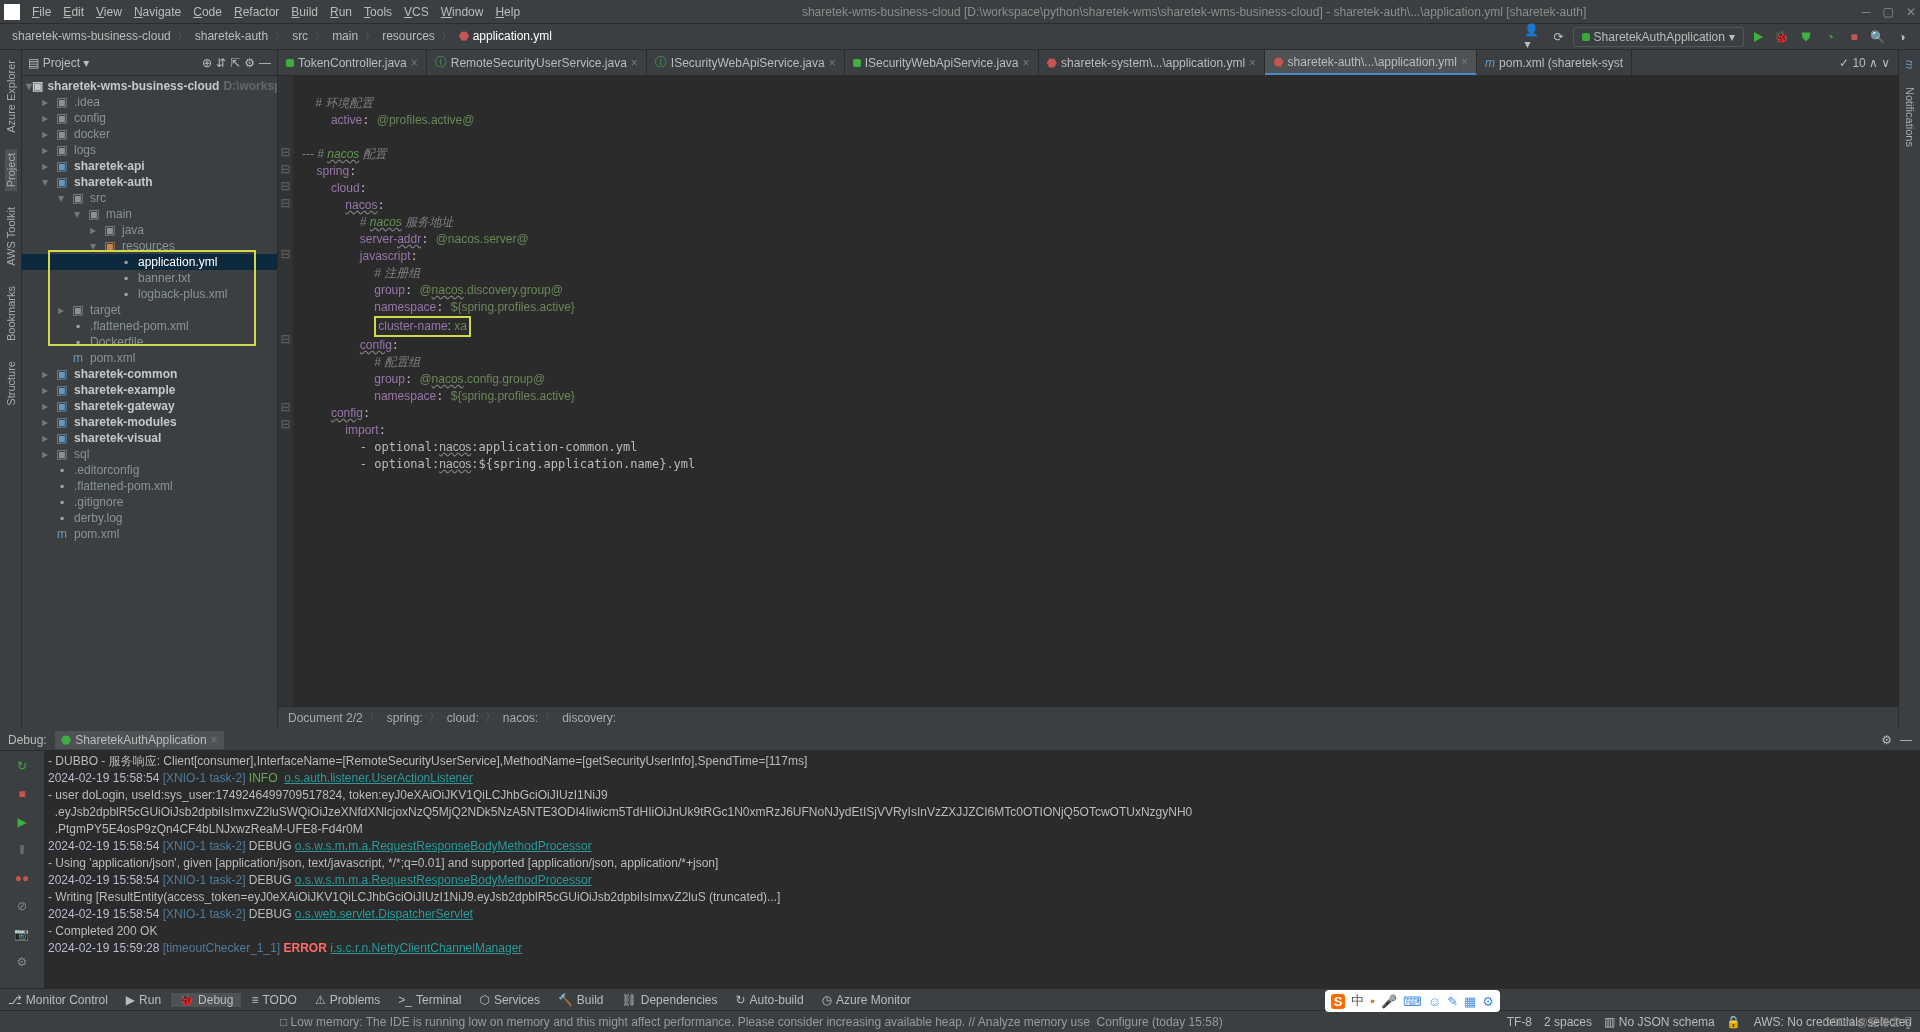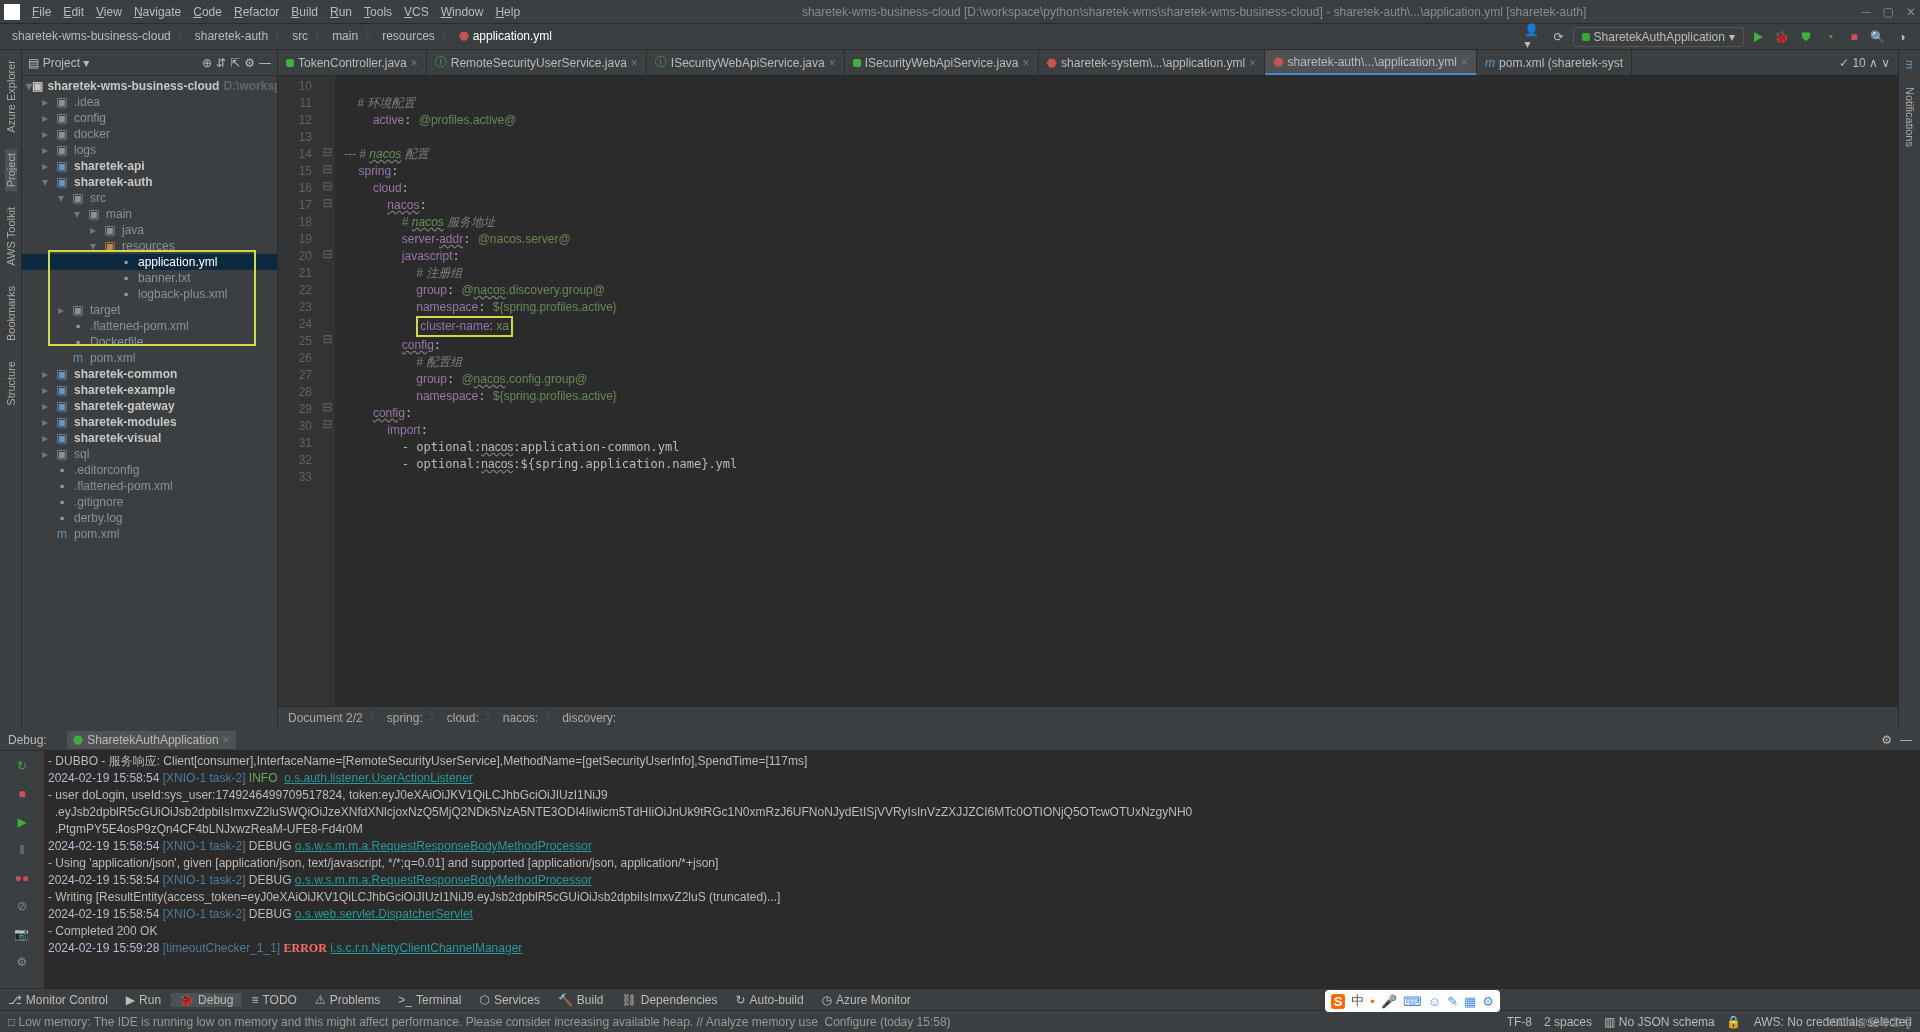--- a/index.html
+++ b/index.html
@@ -48,41 +48,41 @@
 .code { flex: 1; padding: 2px 8px; line-height: 17px; white-space: pre; font-family: Consolas, monospace; }
 .code .key { color: #9876aa; }
 .code .cmt { color: #808080; font-style: italic; }
 .code .cmt-i { color: #629755; font-style: italic; }
 .code .str { color: #6a8759; }
 .code .und { text-decoration-line: underline; text-decoration-style: wavy; text-decoration-color: #808080; }
 .code .hl-box { border: 2px solid #cfd94b; padding: 0 2px; display: inline-block; }
 .editor-crumb { height: 22px; background: #3c3f41; display: flex; align-items: center; padding: 0 10px; border-top: 1px solid #2b2b2b; gap: 6px; color: #aaa; font-size: 11px; }
 .editor-crumb .sep { color: #666; }
 .debug-panel { height: 260px; background: #2b2b2b; border-top: 1px solid #3c3f41; display: flex; flex-direction: column; }
-.debug-header { height: 22px; background: #3c3f41; display: flex; align-items: center; padding: 0 8px; gap: 20px; border-bottom: 1px solid #2b2b2b; }
+.debug-header { height: 22px; background: #3c3f41; display: flex; align-items: center; padding: 0 8px; gap: 8px; border-bottom: 1px solid #2b2b2b; }
 .debug-header .gear { margin-left: auto; display: flex; gap: 8px; }
 .debug-body { flex: 1; display: flex; }
 .debug-left { width: 44px; background: #3c3f41; display: flex; flex-direction: column; align-items: center; gap: 6px; padding-top: 4px; }
 .debug-left .btn { width: 22px; height: 22px; display: flex; align-items: center; justify-content: center; }
 .console-wrap { flex: 1; display: flex; flex-direction: column; }
 .console-tabs { height: 22px; background: #3c3f41; display: flex; align-items: center; border-bottom: 1px solid #2b2b2b; }
 .console-tabs .ctab { padding: 0 10px; height: 100%; display: flex; align-items: center; }
 .console-tabs .ctab.active { background: #4e5254; border-bottom: 2px solid #4a88c7; }
 .console { flex: 1; overflow: auto; font-family: Consolas, monospace; line-height: 17px; padding: 2px 0 2px 4px; white-space: pre-wrap; word-break: break-all; }
 .console .ts { color: #b9bcd1; }
 .console .thr { color: #507b9a; }
 .console .info { color: #68a859; }
 .console .debug { color: #bbb; }
-.console .error { color: #ff6b68; font-weight: bold; font-family: Liberation Serif, serif; }
+.console .error { color: #ff6b68; font-weight: bold; }
 .console .cls { color: #299999; text-decoration: underline; }
 .bottom-tabs { height: 22px; background: #3c3f41; display: flex; align-items: center; border-top: 1px solid #2b2b2b; gap: 2px; }
 .bottom-tabs .btab { padding: 0 8px; display: flex; align-items: center; gap: 4px; }
 .bottom-tabs .btab.active { background: #4e5254; }
 .status-bar { height: 22px; background: #3c3f41; display: flex; align-items: center; padding: 0 8px; gap: 12px; border-top: 1px solid #2b2b2b; font-size: 11px; }
-.status-bar .msg { flex: 1; color: #999; white-space: nowrap; overflow: hidden; text-overflow: ellipsis; }
+.status-bar .msg { flex: 1; color: #999; white-space: nowrap; overflow: hidden; text-overflow: ellipsis; text-align: center; }
 .watermark { position: fixed; bottom: 2px; right: 8px; font-size: 11px; color: #888; }
 .ext-toolbar { position: fixed; bottom: 20px; right: 420px; background: #fff; border-radius: 4px; display: flex; gap: 6px; padding: 2px 6px; align-items: center; }
 .ext-toolbar span { font-size: 13px; }
 </style>
 </head>
 <body>
 
 <div class="menubar">
   <span class="logo"></span>
   <span id="menu-items"><span class="menu-item"><u>F</u>ile</span><span class="menu-item"><u>E</u>dit</span><span class="menu-item"><u>V</u>iew</span><span class="menu-item"><u>N</u>avigate</span><span class="menu-item"><u>C</u>ode</span><span class="menu-item"><u>R</u>efactor</span><span class="menu-item"><u>B</u>uild</span><span class="menu-item"><u>R</u>un</span><span class="menu-item"><u>T</u>ools</span><span class="menu-item"><u>V</u>CS</span><span class="menu-item"><u>W</u>indow</span><span class="menu-item"><u>H</u>elp</span></span>
@@ -321,21 +321,20 @@
         </div>
         <div class="editor-tab">
           <span style="color:#6897bb;font-style:italic">m</span>
           <span>pom.xml (sharetek-syst</span>
         </div>
         <div class="status">
           <span>✓ 10  ∧ ∨</span>
         </div>
     </div>
     <div class="editor-body">
-      <div class="gutter" id="gutter">10<br>11<br>12<br>13<br>14<br>15<br>16<br>17<br>18<br>19<br>20<br>21<br>22<br>23<br>24<br>25<br>26<br>27<br>28<br>29<br>30<br>31<br>32<br>33<br></div>
       <div class="fold-col" id="fold"><br><br><br><br>⊟<br>⊟<br>⊟<br>⊟<br><br><br>⊟<br><br><br><br><br>⊟<br><br><br><br>⊟<br>⊟<br><br><br><br></div>
       <div class="code" id="code">
 <span class="cmt">    # 环境配置</span>
     <span class="key">active</span>: <span class="str">@profiles.active@</span>
 
 <span class="cmt">--- # <span class="cmt-i und">nacos</span> 配置</span>
   <span class="key">spring</span>:
     <span class="key">cloud</span>:
       <span class="key und">nacos</span>:
         <span class="cmt"># <span class="cmt-i und">nacos</span> 服务地址</span>

